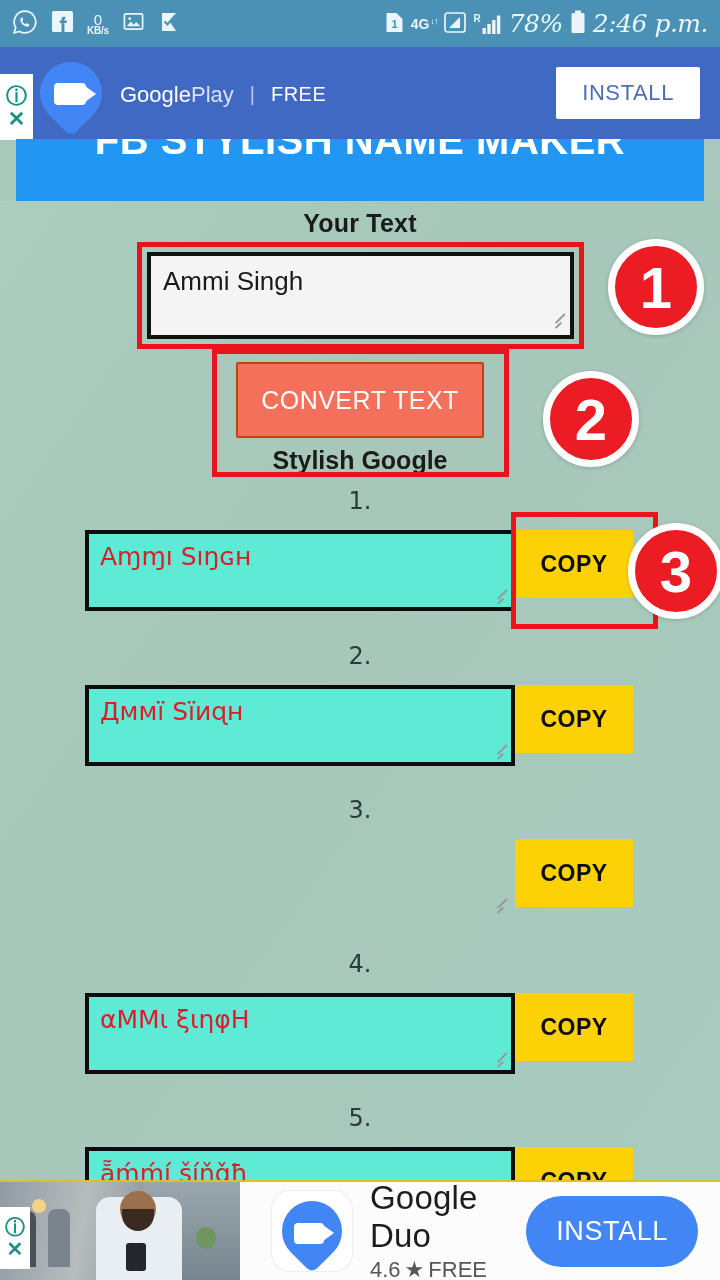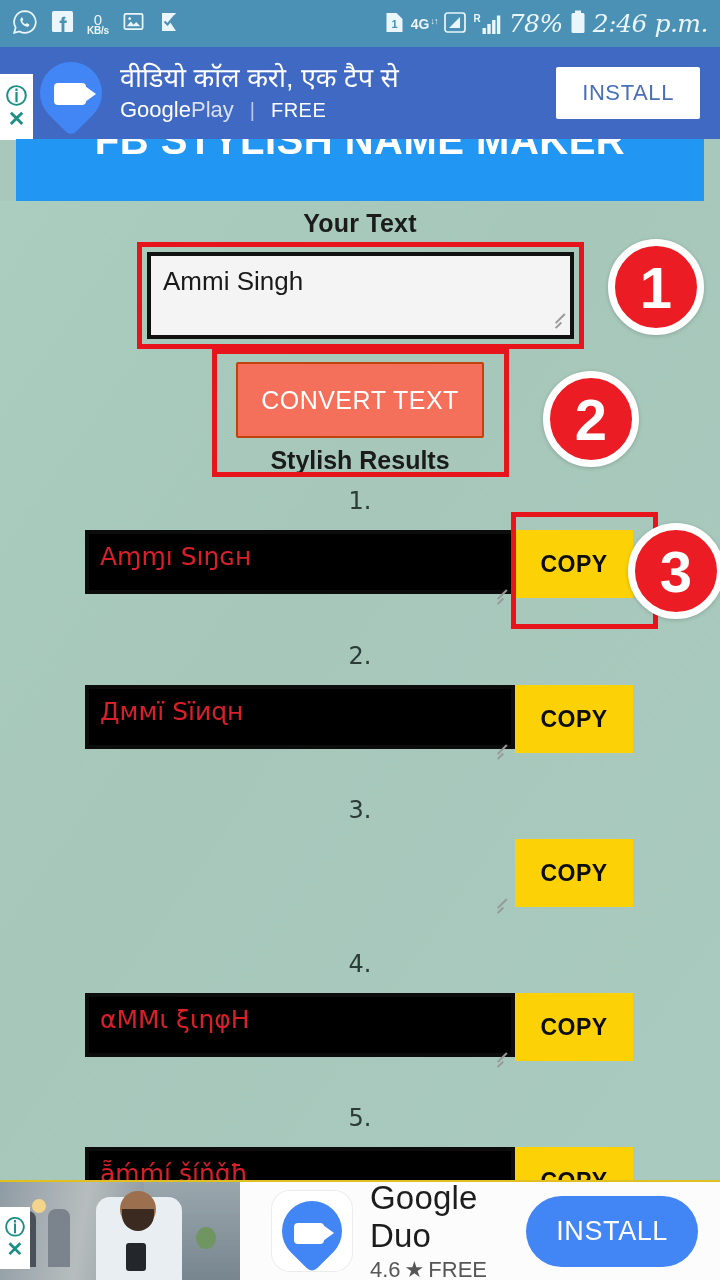--- a/index.html
+++ b/index.html
@@ -141,22 +141,22 @@
     position:absolute; left:0; top:446px; width:720px; text-align:center;
     font-size:25px; font-weight:bold; color:#1b1b1b;
   }
 
   
   .rownum {
     position:absolute; left:0; width:720px; text-align:center;
     font-size:24px; color:#2b3b36; font-family:"DejaVu Sans", sans-serif;
   }
   .res-field {
-    position:absolute; left:85px; width:430px; height:64px;
-    background:#000000; border:4px solid #0c0c0c;
+    position:absolute; left:85px; width:430px; height:81px;
+    background:#5eead4; border:4px solid #0c0c0c;
     color:#d8202a; font-size:25px; padding:8px 11px;
     font-family:"DejaVu Sans", sans-serif;
     resize:none; outline:none; overflow:hidden;
   }
   .copy-btn {
     position:absolute; left:515px; width:118px; height:68px;
     background:#fcd207; border:none; color:#0d0d0d;
     font-size:23px; font-weight:bold; letter-spacing:0.4px;
     font-family:"Liberation Sans", sans-serif;
   }
@@ -303,21 +303,20 @@
       <span class="bi">ⓘ</span>
       <span class="bi">✕</span>
     </div>
 
     <div class="duo-logo-top">
       <span class="blob"></span>
       <span class="cam"></span>
     </div>
 
     <div class="topad-text">
-      <div class="topad-title">वीडियो कॉल करो, एक टैप से</div>
       <div class="topad-sub">
         <span class="gp"><span>Google</span><span class="light">Play</span></span>
         <span class="topad-div">|</span>
         <span class="topad-free">FREE</span>
       </div>
     </div>
 
     <button class="topad-install">INSTALL</button>
   </div>
 
@@ -327,21 +326,21 @@
 
   <div class="body">
     <div class="label-yourtext">Your Text</div>
   </div>
 
   <textarea class="main-input" spellcheck="false" style="">Ammi Singh</textarea>
   <span class="resize-grip grip-main"></span>
 
   <button class="convert-btn">CONVERT TEXT</button>
 
-  <div class="label-results">Stylish Results</div>
+  <div class="label-results">Stylish Google</div>
 
   <div class="rownum" style="top:487px">1.</div>
   <textarea class="res-field" style="top: 530px;" spellcheck="false">Aɱɱı Sıŋɢʜ</textarea>
   <span class="resize-grip" style="left:498px;top:598px"></span>
   <button class="copy-btn" style="top:530px">COPY</button>
 
   <div class="rownum" style="top:642px">2.</div>
   <textarea class="res-field" style="top: 685px;" spellcheck="false">Дммї Sїиɋн</textarea>
   <span class="resize-grip" style="left:498px;top:753px"></span>
   <button class="copy-btn" style="top:685px">COPY</button>

